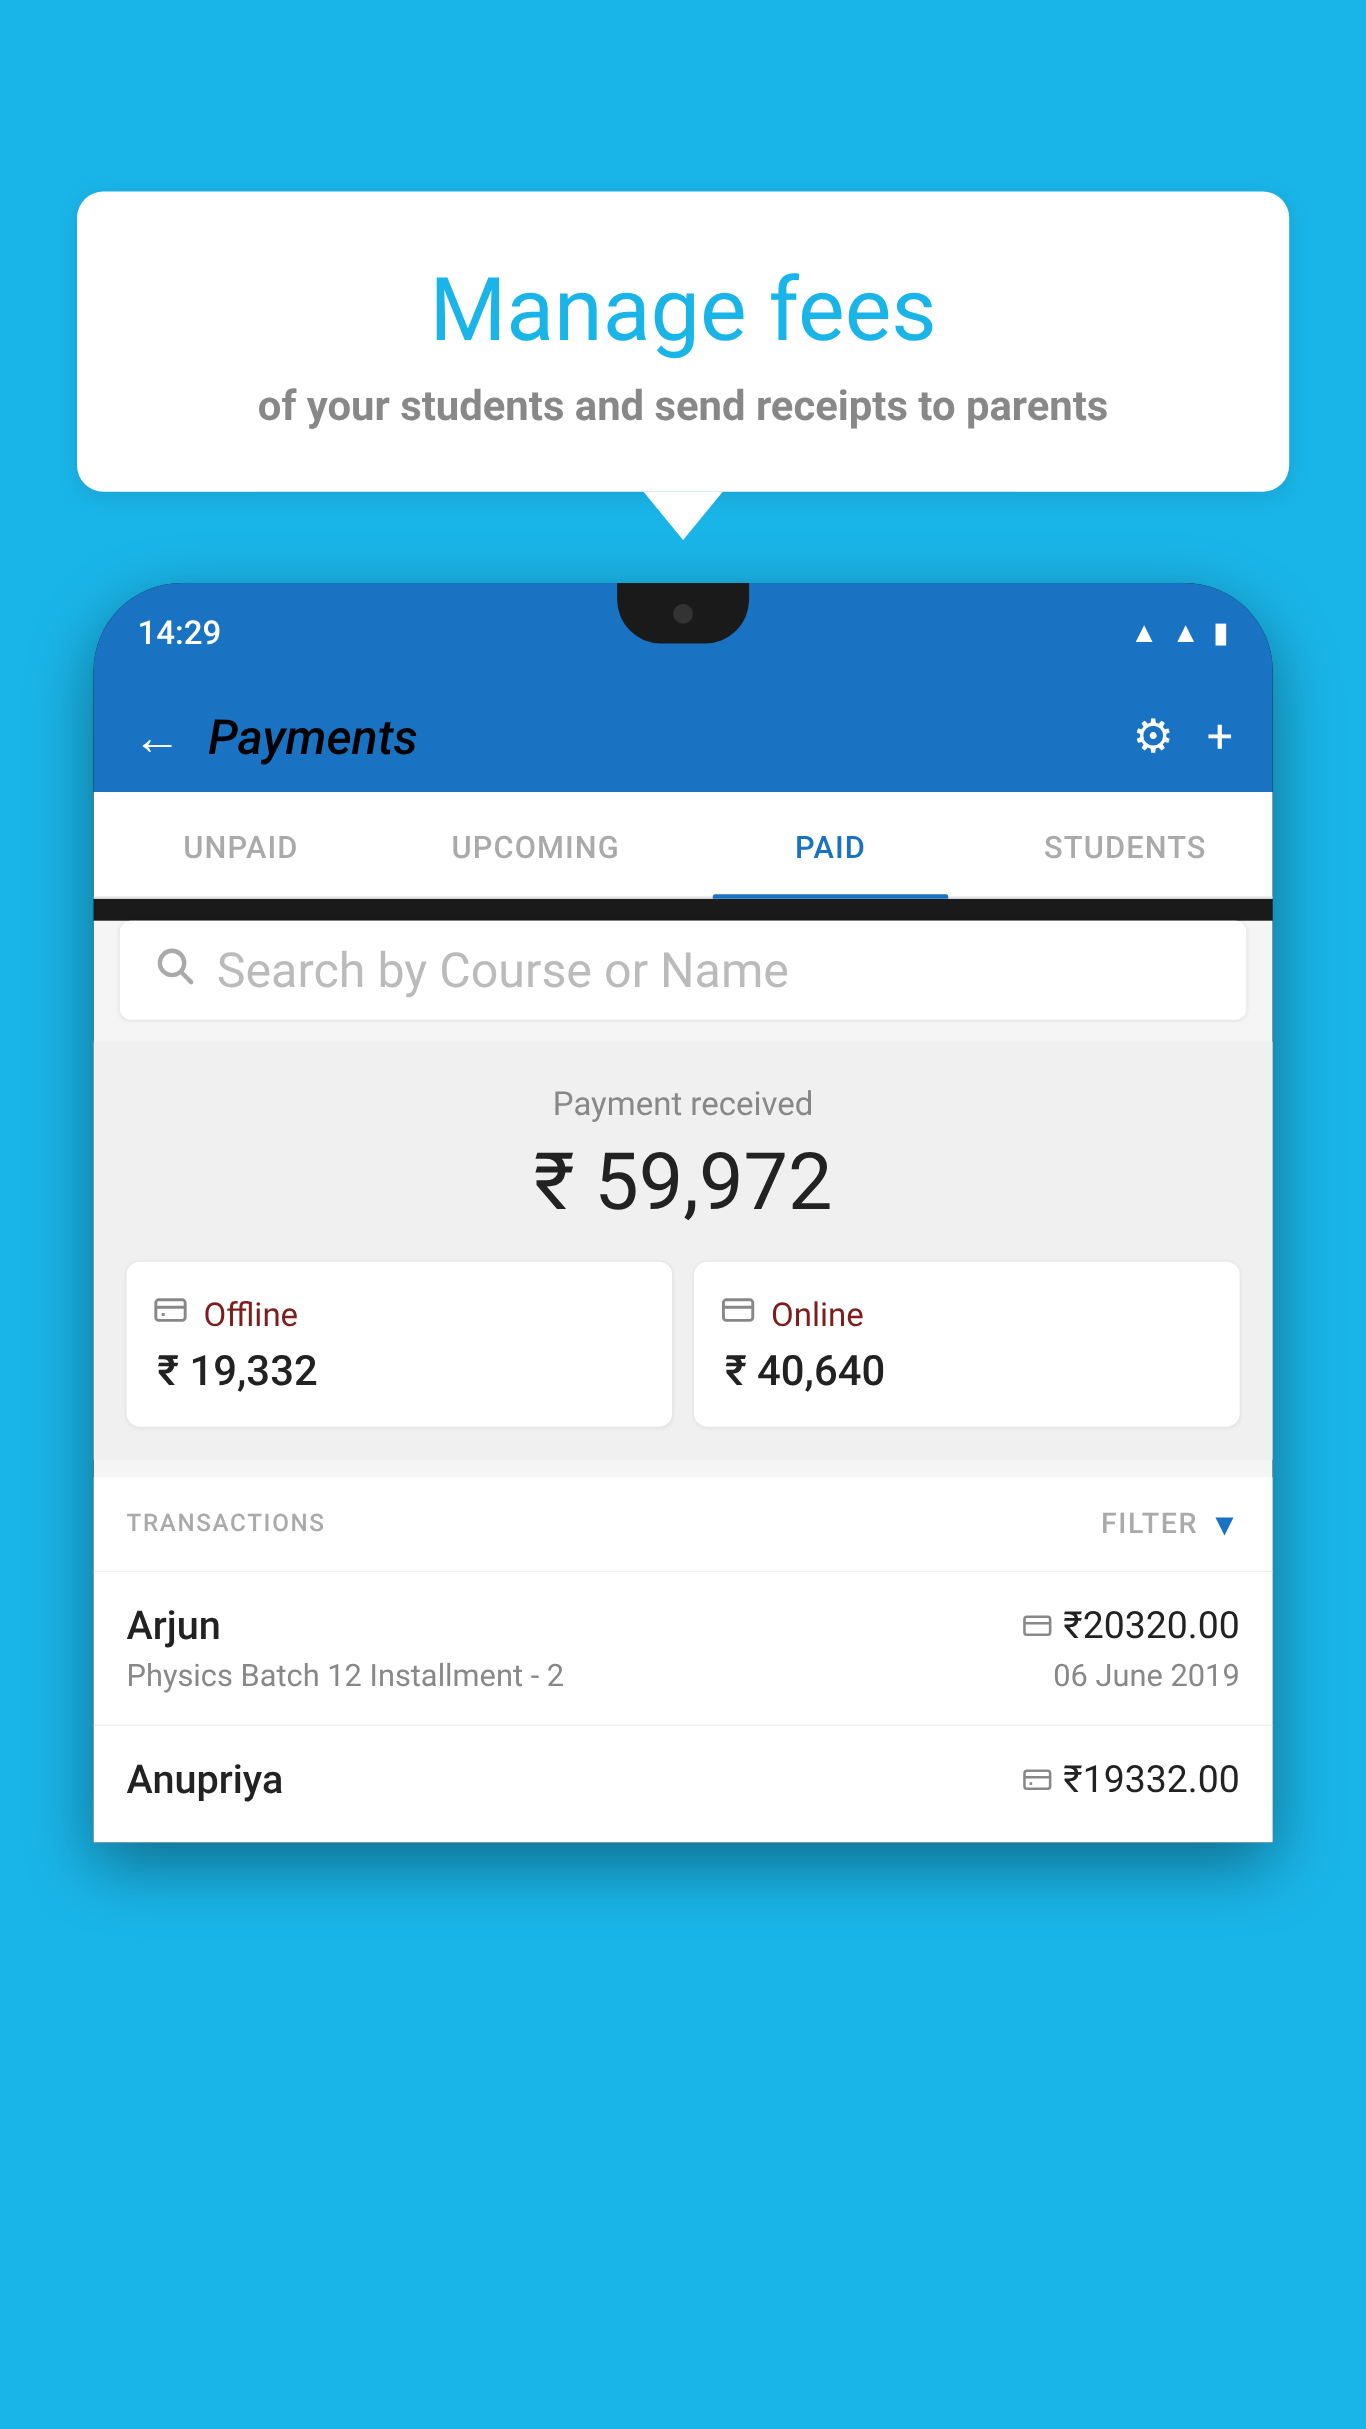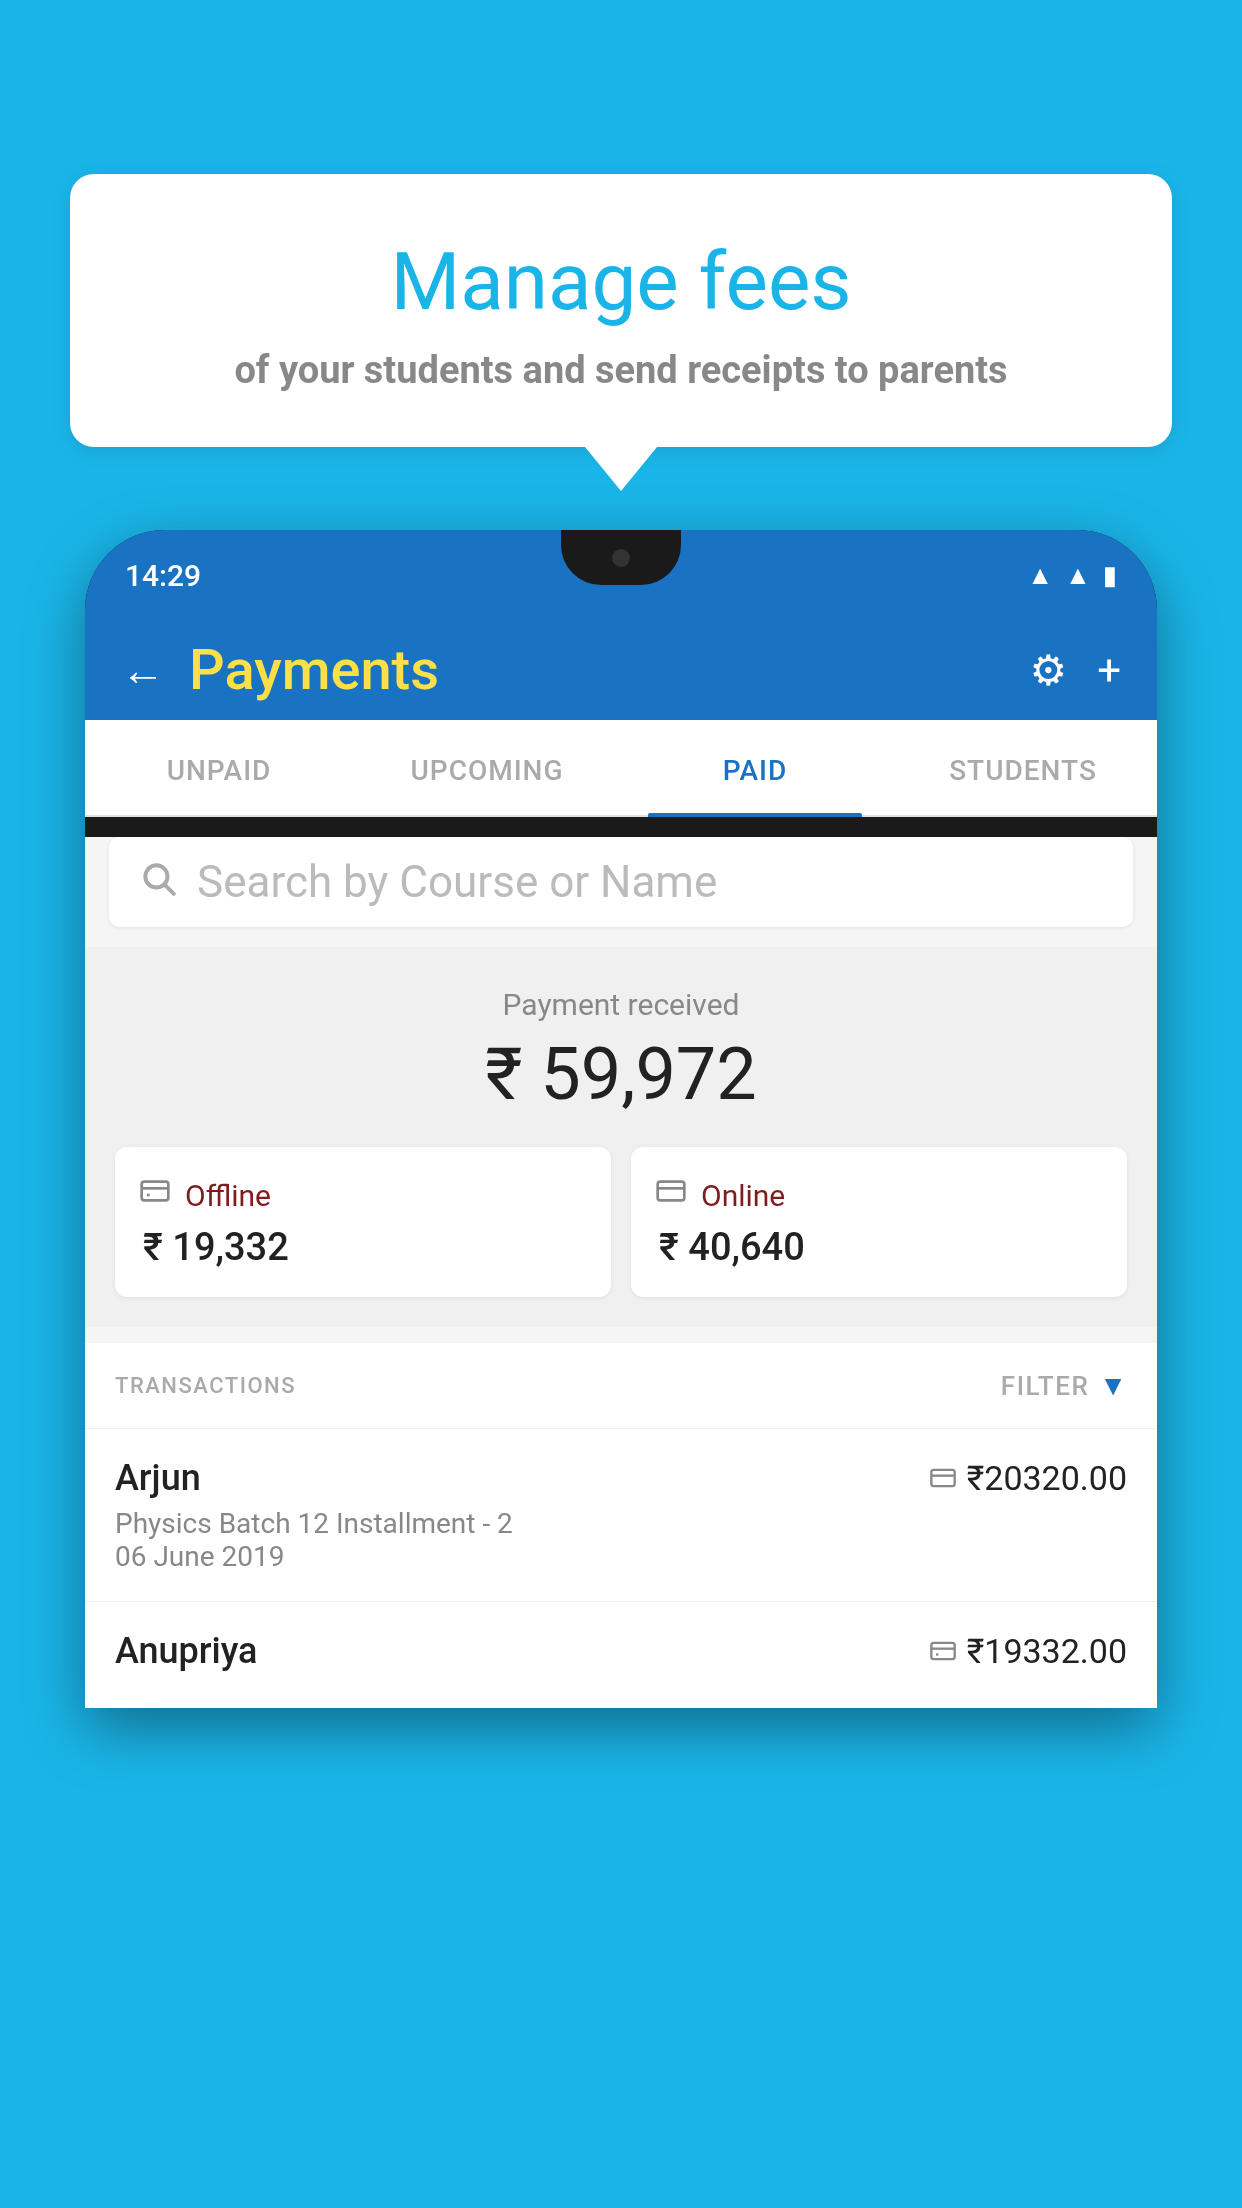--- a/index.html
+++ b/index.html
@@ -134,24 +134,25 @@
       gap: 24px;
     }
 
     .back-arrow {
       color: white;
       font-size: 44px;
       cursor: pointer;
     }
 
     .header-title {
-      color: #fde047;
-      font-size: 56px;
+      color: #000000;
+      font-size: 44px;
       font-weight: 500;
       flex: 1;
+      font-style: italic;
     }
 
     .header-icons {
       display: flex;
       align-items: center;
       gap: 30px;
     }
 
     .header-icon {
       color: white;
@@ -338,21 +339,20 @@
       font-size: 34px;
       color: #222;
       display: flex;
       align-items: center;
       gap: 10px;
     }
 
     .transaction-sub {
       display: flex;
       justify-content: space-between;
-      flex-direction: column;
     }
 
     .course-info {
       font-size: 28px;
       color: #888;
     }
 
     .date-info {
       font-size: 28px;
       color: #888;

